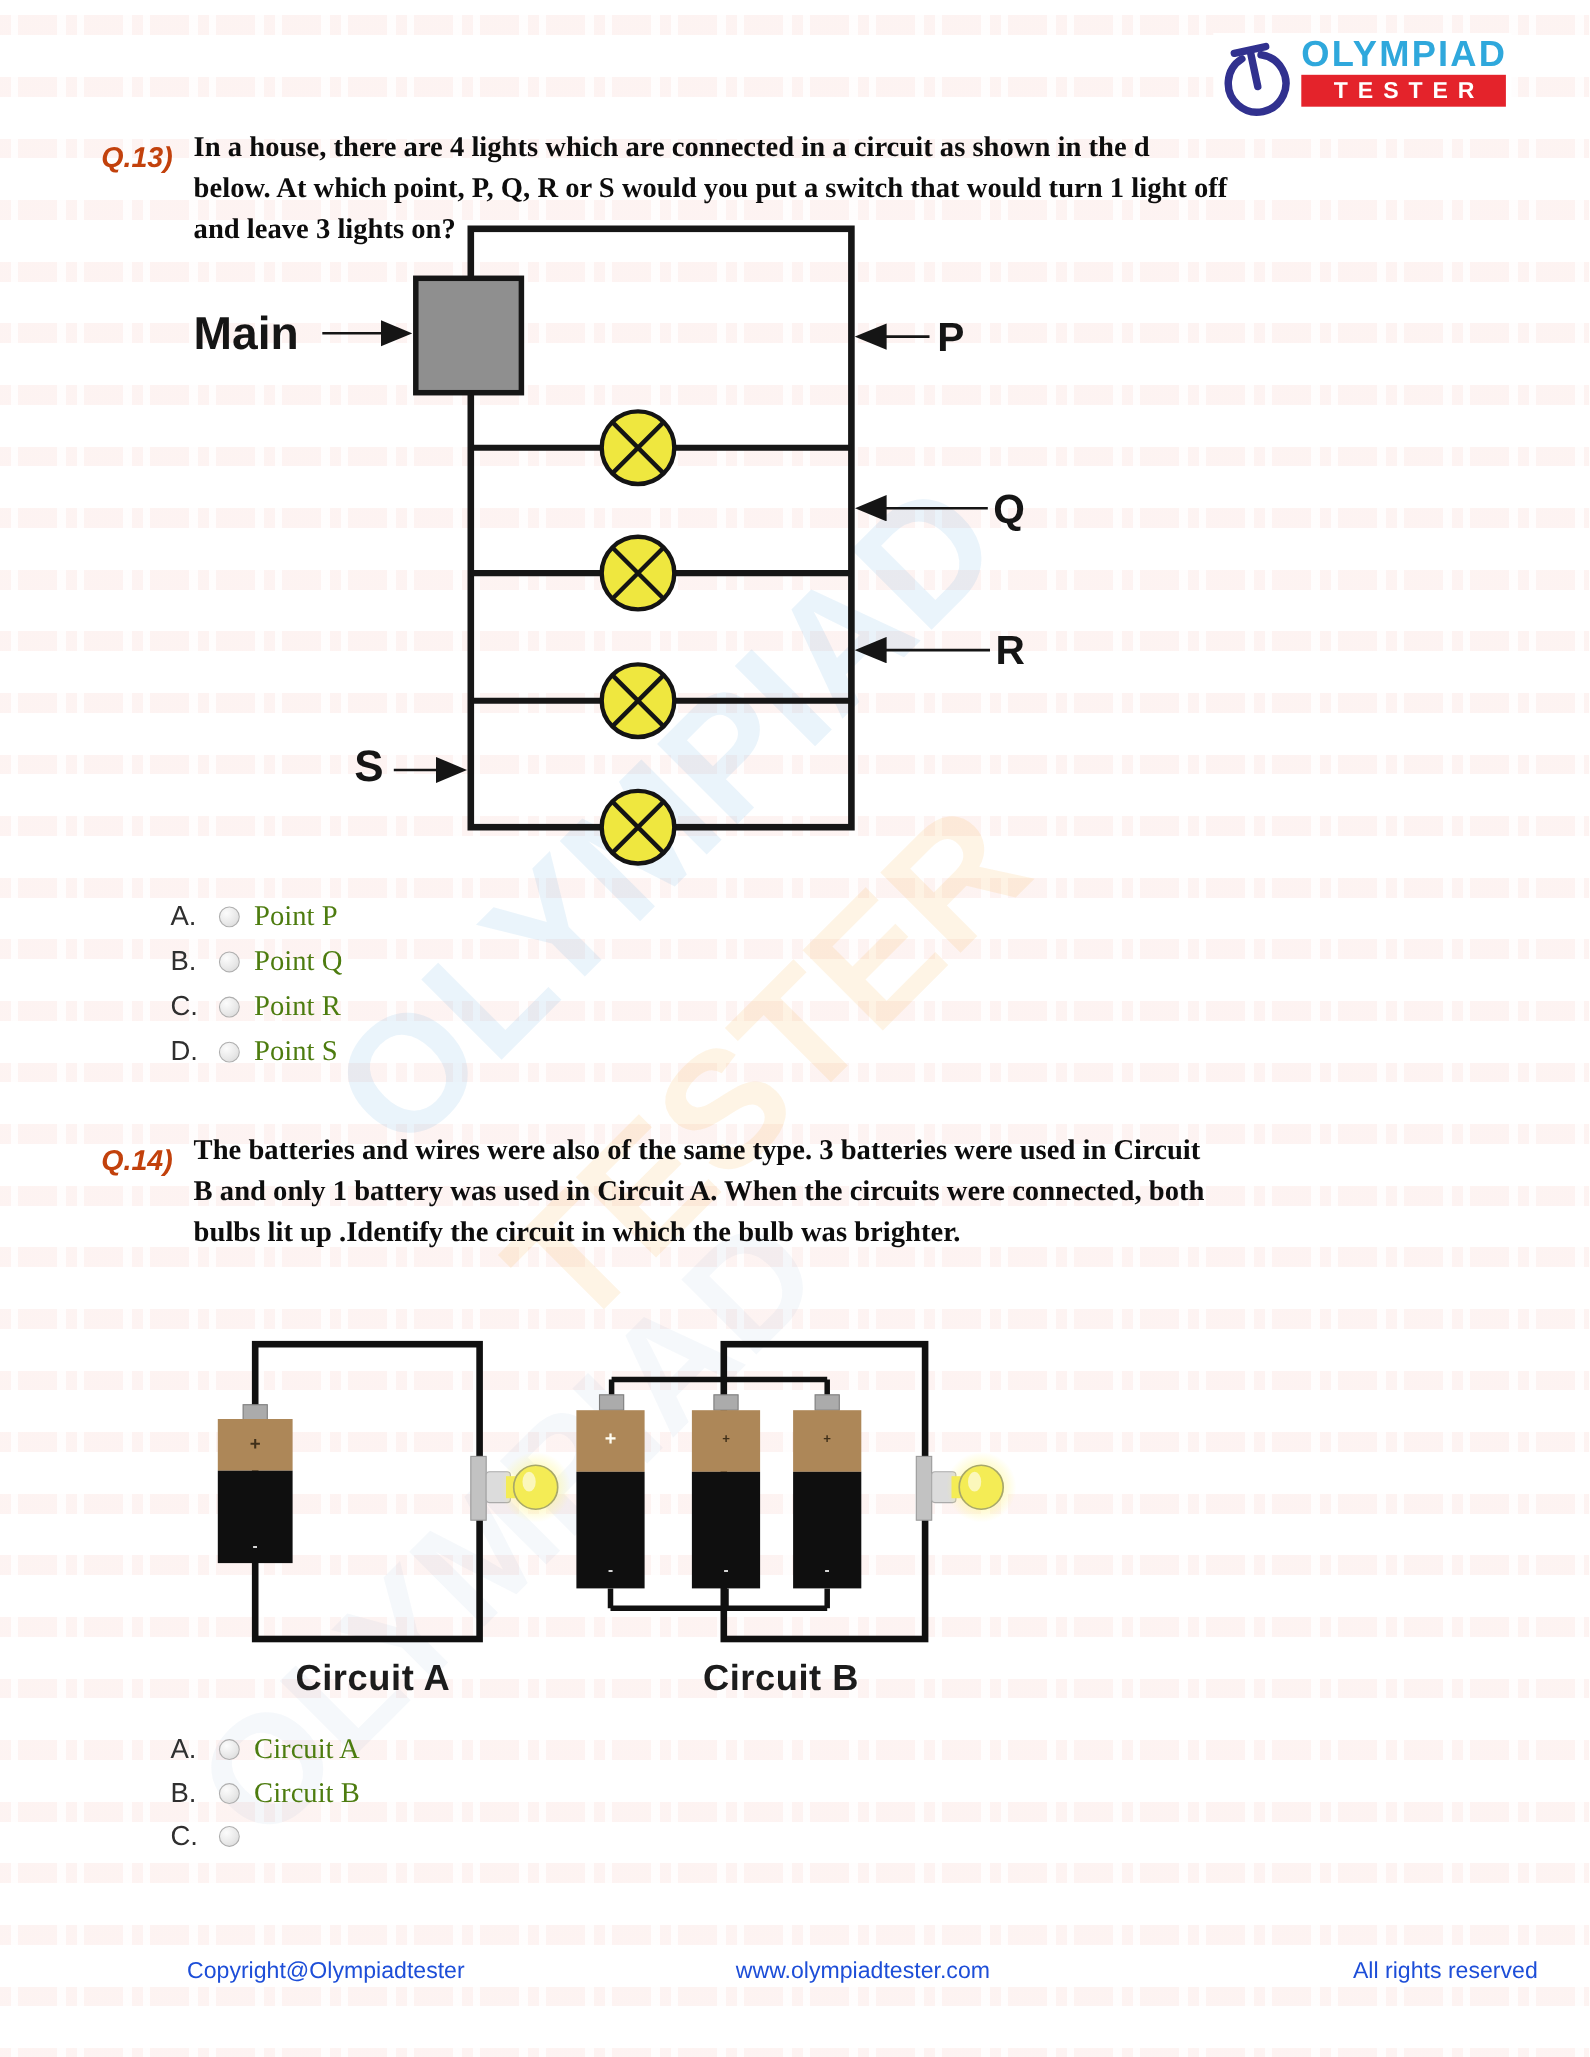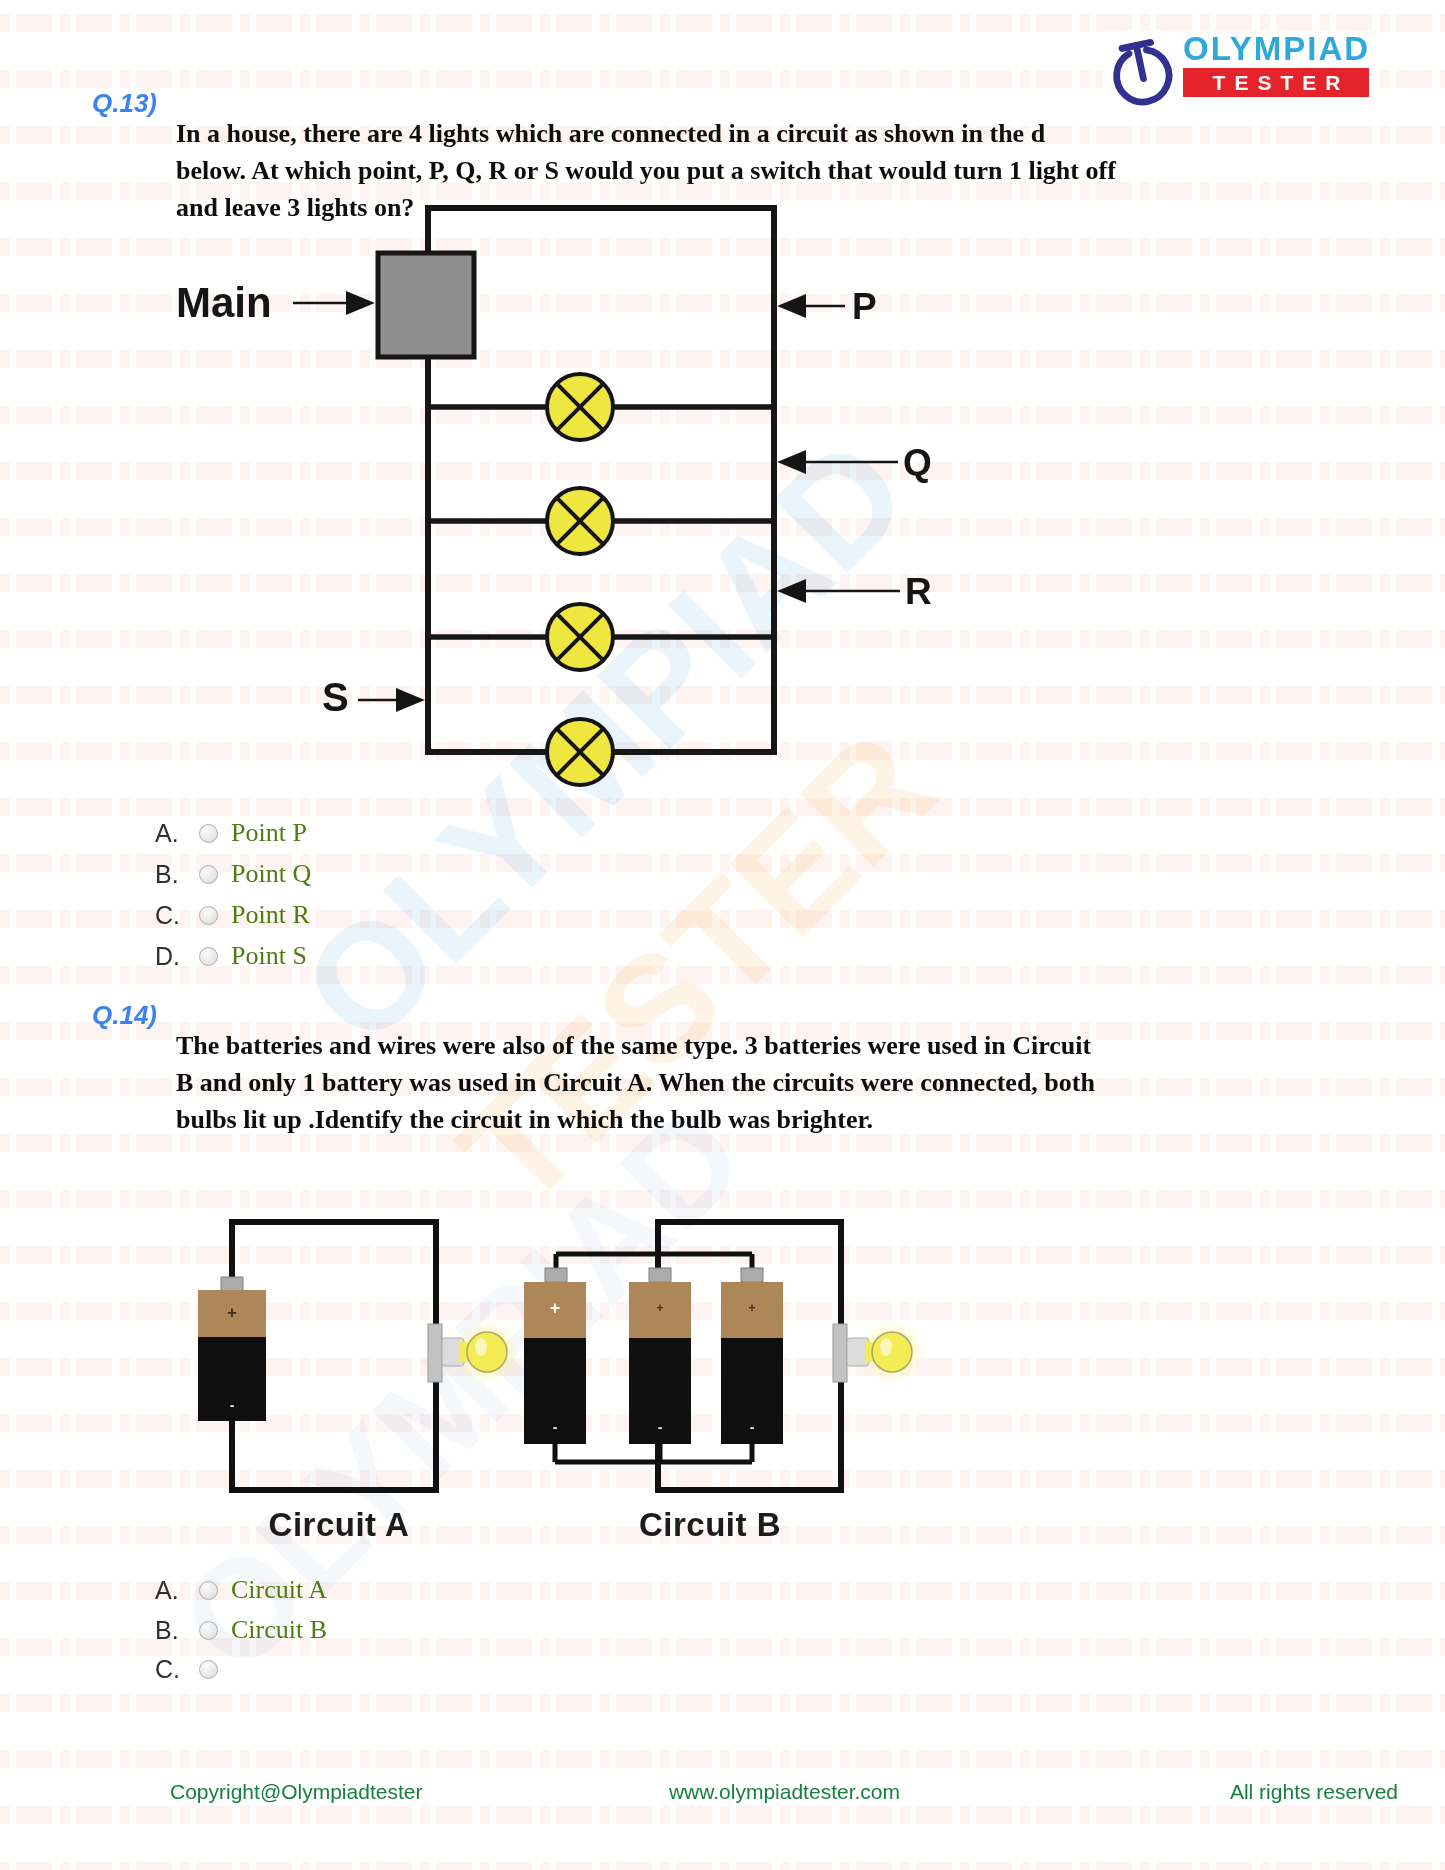--- a/index.html
+++ b/index.html
@@ -22,21 +22,21 @@
   .logo{position:absolute;left:1103px;top:30px;z-index:4;display:flex;align-items:flex-start;
         background:#fff;padding:2px 4px 2px 6px;}
   .logo-icon{width:66px;height:80px;transform:rotate(-12deg);}
   .logo-text{margin-left:8px;display:flex;flex-direction:column;font-family:"Liberation Sans",sans-serif;}
   .logo-top{font-size:33px;font-weight:bold;color:#2FA8DC;letter-spacing:2px;line-height:34px;}
   .logo-bar{margin-top:2px;background:#E4232B;color:#fff;font-size:21px;font-weight:bold;
             letter-spacing:9px;padding:3px 2px 3px 12px;width:172px;text-align:center;line-height:23px;}
 
   
   .qnum{position:absolute;font-family:"Liberation Sans",sans-serif;font-style:italic;font-weight:600;
-        font-size:26px;color:#3b82f6;z-index:2;}
+        font-size:26px;color:#c2410c;z-index:2;margin-top:40px;}
   .qlines{position:absolute;font-weight:bold;font-size:26px;color:#0d0d0d;line-height:37px;
           white-space:nowrap;z-index:2;margin-top:31px;}
   .qlines span{display:block;}
 
   
   .figlabel{position:absolute;font-family:"Liberation Sans",sans-serif;font-weight:bold;color:#151515;z-index:3;}
   .lab-main{left:176px;top:279px;font-size:42px;text-align:center;}
   .lab-p{left:852px;top:286px;font-size:37px;}
   .lab-q{left:903px;top:442px;font-size:37px;}
   .lab-r{left:905px;top:571px;font-size:37px;}
@@ -49,21 +49,21 @@
   
   .opt{position:absolute;left:155px;display:flex;align-items:center;height:34px;z-index:3;}
   .opt .letter{font-family:"Liberation Sans",sans-serif;font-size:25px;color:#2f2f2f;width:44px;}
   .opt .radio{width:17px;height:17px;border-radius:50%;border:1px solid #aeaeae;
               background:radial-gradient(circle at 35% 30%, #fcfcfc 0%, #e9e9e9 55%, #d5d5d5 100%);
               flex:0 0 auto;}
   .opt .otext{margin-left:13px;font-size:26px;color:#4d7c0f;}
 
   
   .footer-item{position:absolute;top:1780px;font-family:"Liberation Sans",sans-serif;font-size:21px;
-               color:#15803d;z-index:2;}
+               color:#1d4ed8;z-index:2;}
   .f-left{left:170px;}
   .f-center{left:540px;width:360px;text-align:right;}
   .f-right{left:1192px;width:206px;text-align:right;}
 </style>
 </head>
 <body>
 
 <div class="page">
 
   <div class="bands"></div>

